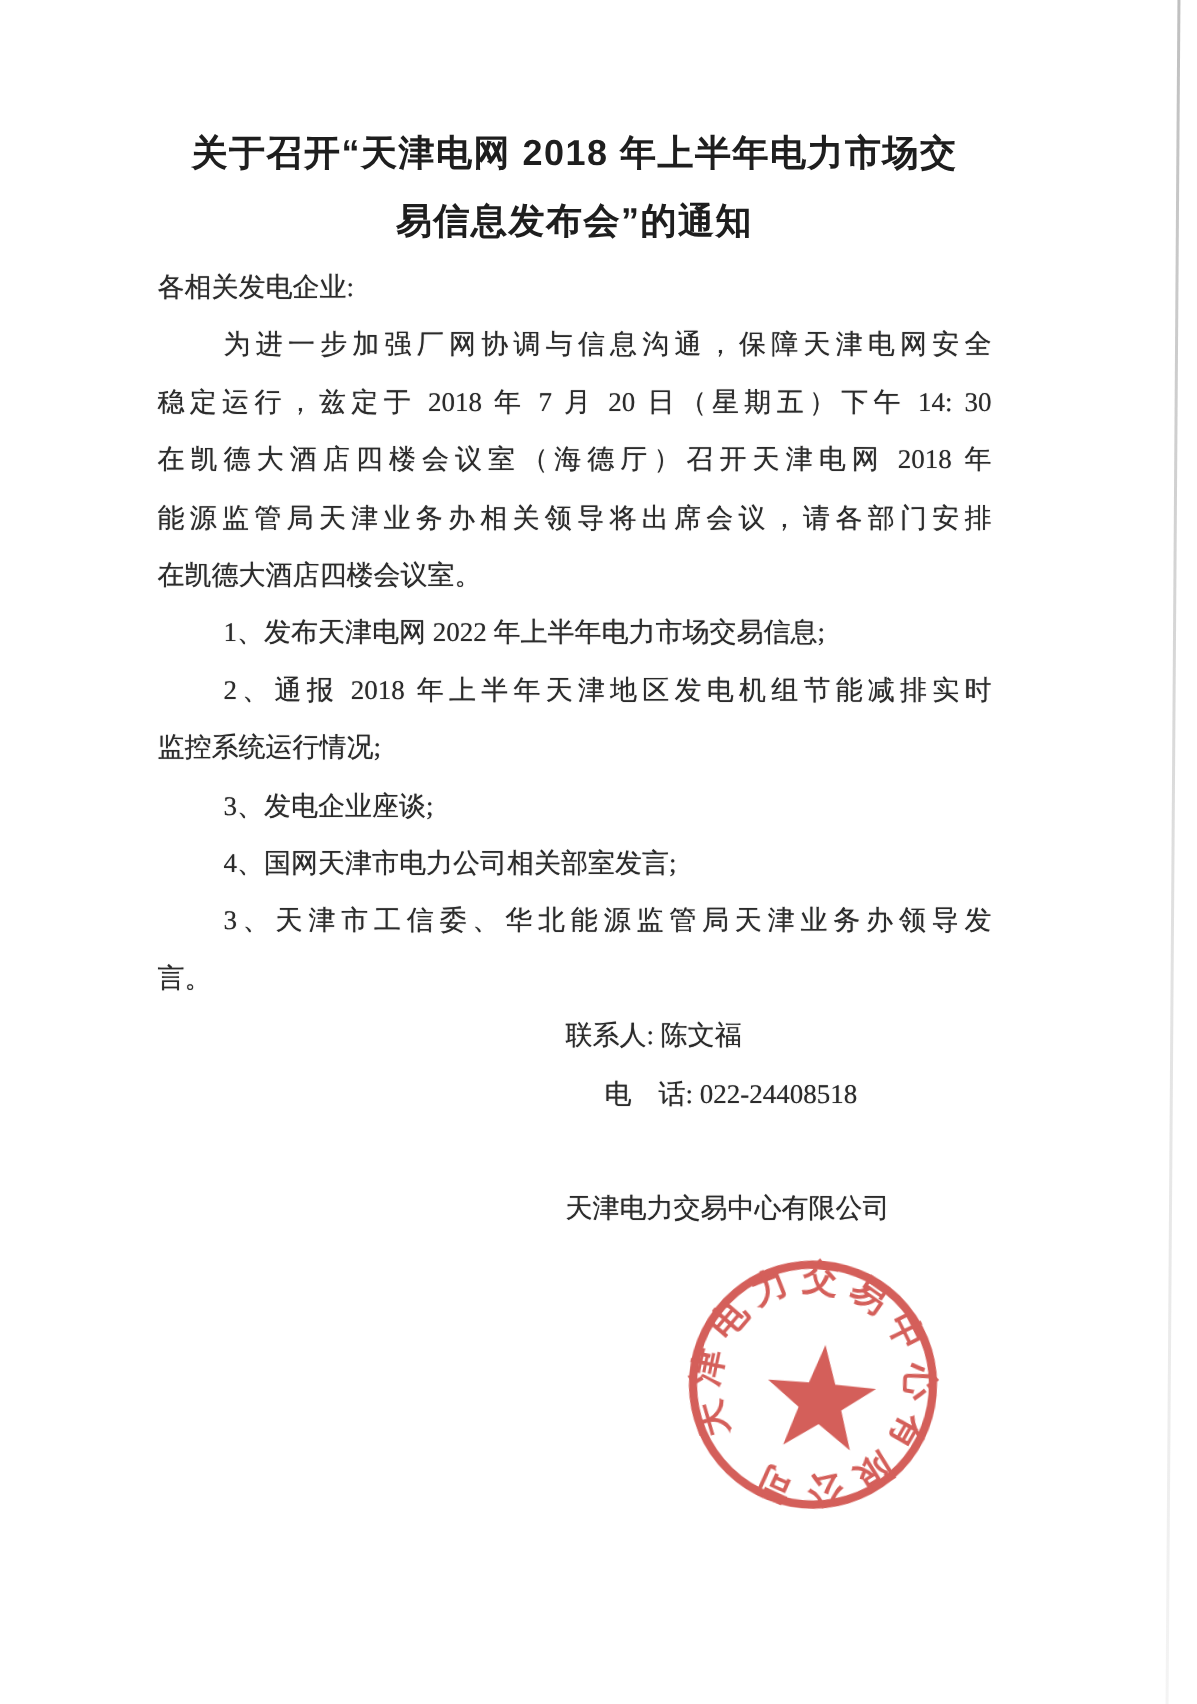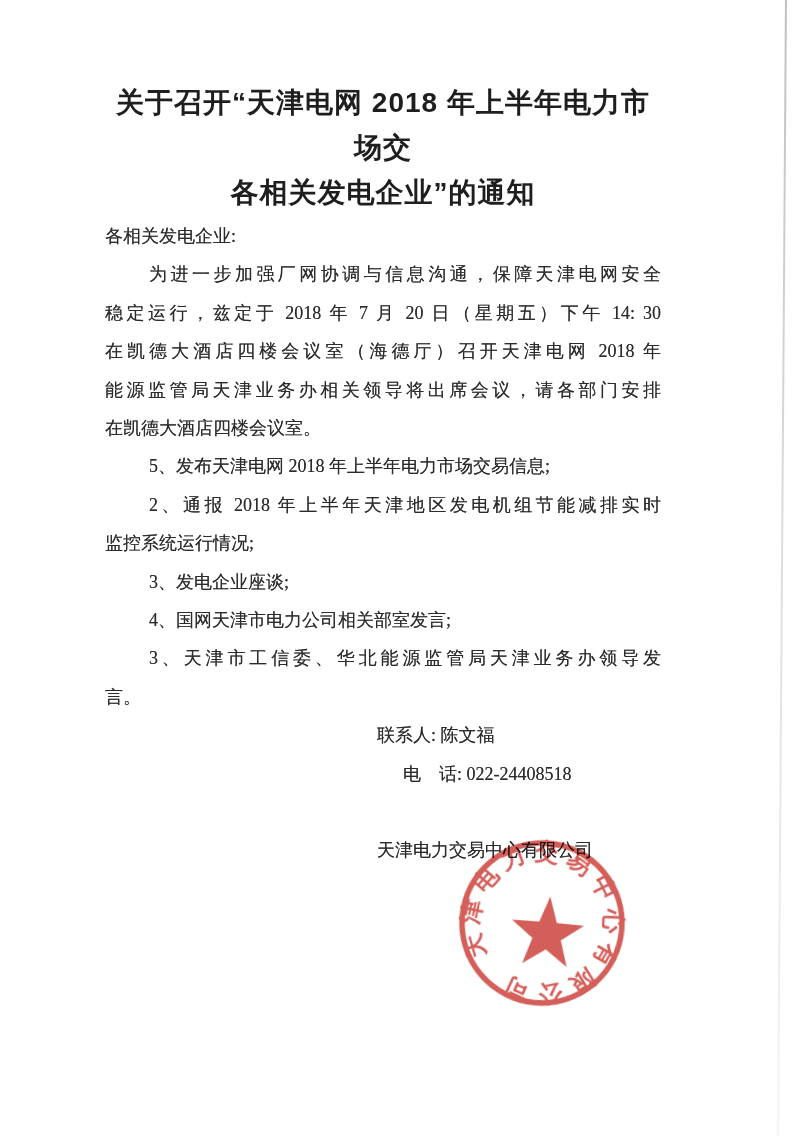--- a/index.html
+++ b/index.html
@@ -34,21 +34,21 @@
     position: absolute;
     left: 105px;
     top: 0;
     width: 556px;
   }
 
   .title {
     margin: 80px 0 0 0;
     font-family: "Liberation Sans", sans-serif;
     font-weight: 700;
-    font-size: 28px;
+    font-size: 24px;
     line-height: 45px;
     text-align: center;
     color: #1e1e1e;
     letter-spacing: 1px;
   }
 
   .body-text { margin-top: 2px; }
 
   .line {
     font-size: 18px;
@@ -98,38 +98,38 @@
 <body>
 
 <div class="page">
 
   <div class="scan-line"></div>
 
   <div class="content">
 
     <h1 class="title">
       <div class="title-line">关于召开“天津电网 2018 年上半年电力市场交</div>
-      <div class="title-line">各相关发电企业”的通知</div>
+      <div class="title-line">易信息发布会”的通知</div>
     </h1>
 
     <div class="body-text">
 
       <div class="line">各相关发电企业:</div>
 
       <div id="intro-lines">
           <div class="line indent fill">为进一步加强厂网协调与信息沟通，保障天津电网安全</div>
           <div class="line fill">稳定运行，兹定于 2018 年 7 月 20 日（星期五）下午 14: 30</div>
           <div class="line fill">在凯德大酒店四楼会议室（海德厅）召开天津电网 2018 年</div>
           <div class="line fill">能源监管局天津业务办相关领导将出席会议，请各部门安排</div>
           <div class="line">在凯德大酒店四楼会议室。</div>
         </div>
 
 
       <div id="agenda-lines">
-          <div class="line indent">5、发布天津电网 2018 年上半年电力市场交易信息;</div>
+          <div class="line indent">1、发布天津电网 2022 年上半年电力市场交易信息;</div>
           <div class="line indent fill">2、通报 2018 年上半年天津地区发电机组节能减排实时</div>
           <div class="line">监控系统运行情况;</div>
           <div class="line indent">3、发电企业座谈;</div>
           <div class="line indent">4、国网天津市电力公司相关部室发言;</div>
           <div class="line indent fill">3、天津市工信委、华北能源监管局天津业务办领导发</div>
           <div class="line">言。</div>
         </div>
 
       <div class="contact">
         <div class="line contact-person">联系人: 陈文福</div>

